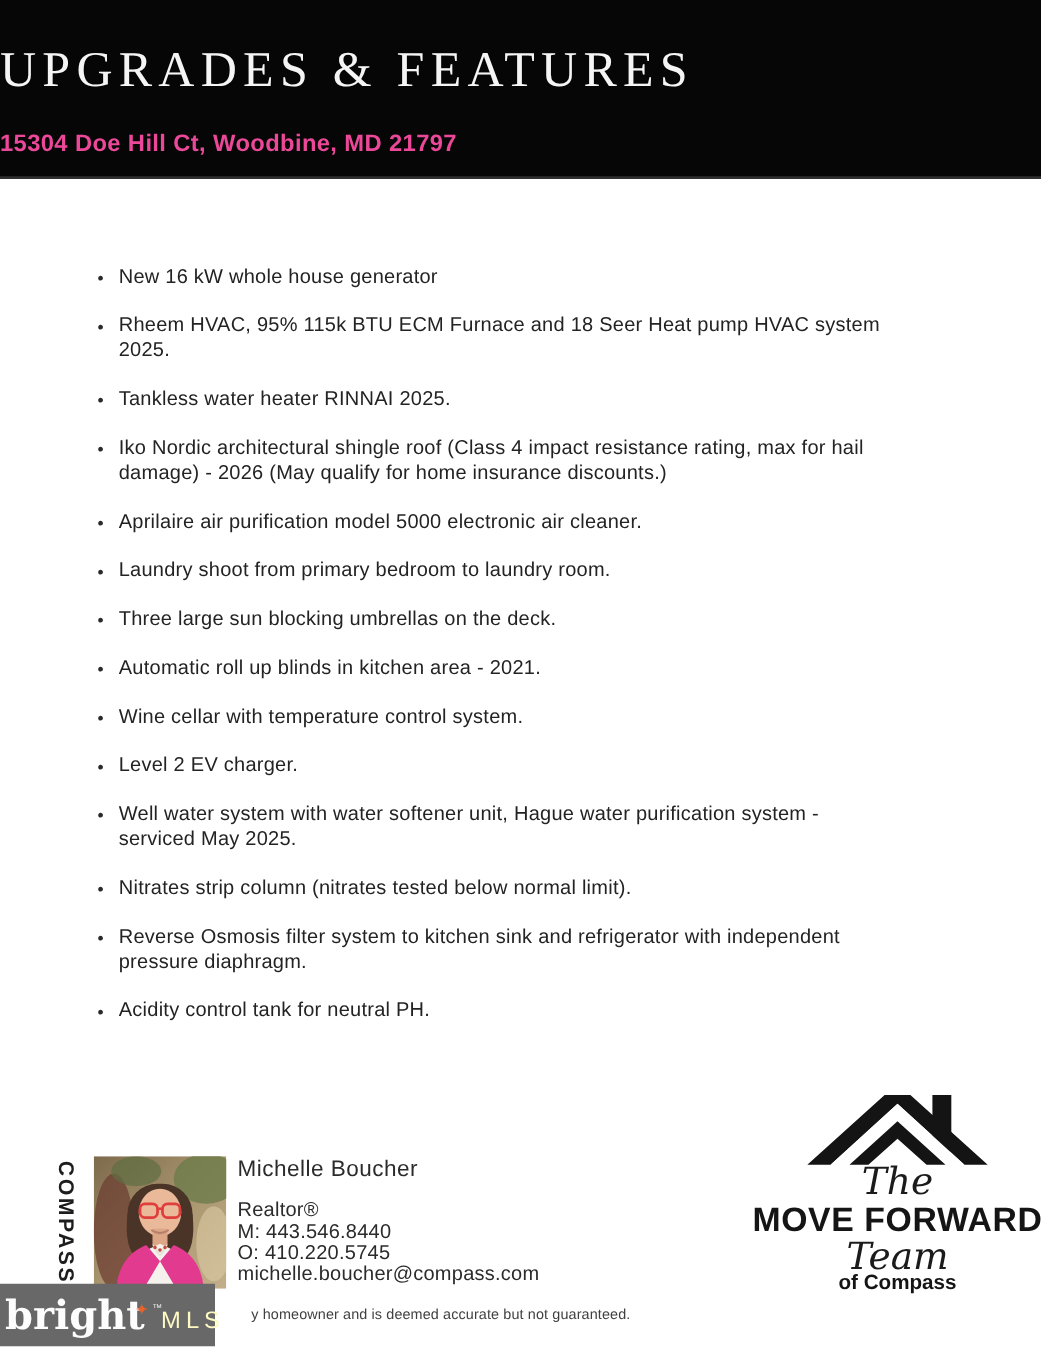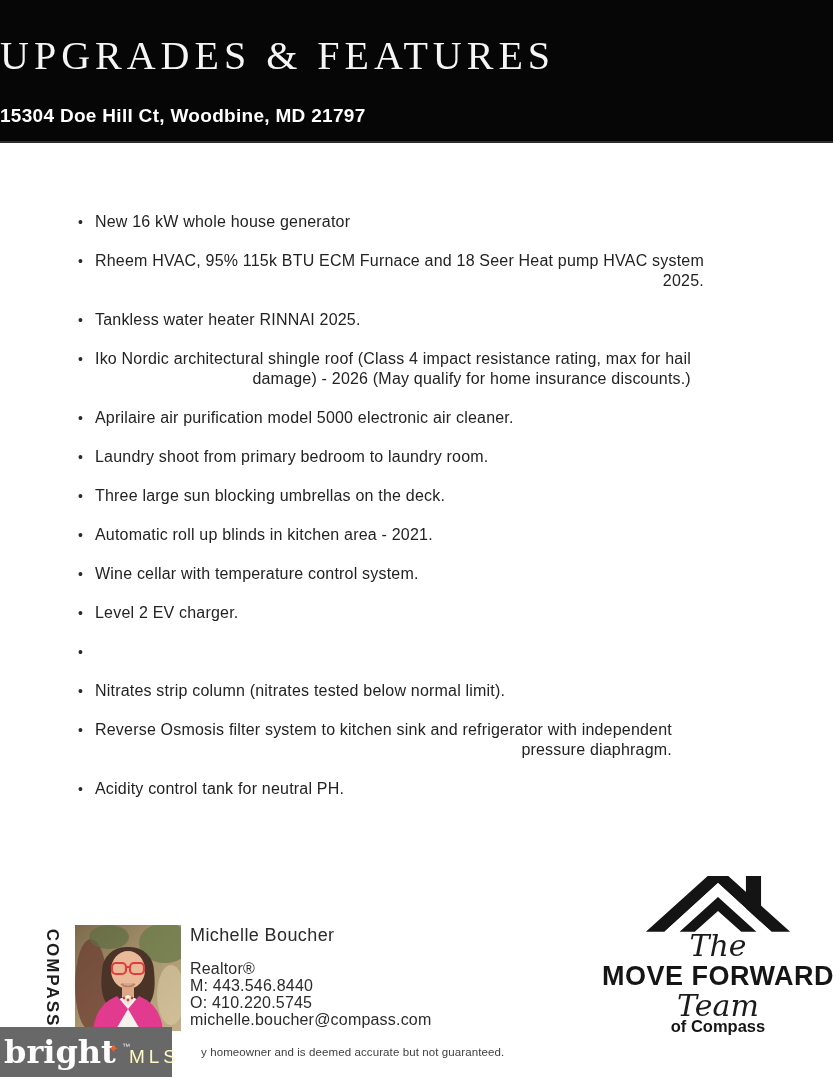--- a/index.html
+++ b/index.html
@@ -25,21 +25,21 @@
     letter-spacing:5px;
     color:#f5f5f5;
     font-weight:400;
     white-space:nowrap;
   }
   .subtitle{
     margin-top:26px;
     font-size:19px;
     font-weight:700;
     letter-spacing:0.3px;
-    color:#ffffff;
+    color:#ec4899;
   }
   
   .features{
     position:absolute;
     left:78px;top:212px;
     width:680px;
     margin:0;padding:0;
     list-style:none;
   }
   .features li{
@@ -51,21 +51,20 @@
   }
   .dot{
     width:17px;
     flex:0 0 17px;
     font-size:14px;
     color:#2a2a2a;
   }
   .ftext{
     white-space:pre-line;
     letter-spacing:0.2px;
-    text-align:right;
   }
   
   .compass-vertical{
     position:absolute;
     top:968px;left:-1px;
     width:106px;height:20px;
     text-align:center;
     transform:rotate(90deg);
     font-size:17px;
     font-weight:600;
@@ -233,20 +232,22 @@
     <li>
         <span class="dot">•</span>
         <span class="ftext">Wine cellar with temperature control system.</span>
       </li>
     <li>
         <span class="dot">•</span>
         <span class="ftext">Level 2 EV charger.</span>
       </li>
     <li>
         <span class="dot">•</span>
+        <span class="ftext">Well water system with water softener unit, Hague water purification system -
+serviced May 2025.</span>
       </li>
     <li>
         <span class="dot">•</span>
         <span class="ftext">Nitrates strip column (nitrates tested below normal limit).</span>
       </li>
     <li>
         <span class="dot">•</span>
         <span class="ftext">Reverse Osmosis filter system to kitchen sink and refrigerator with independent
 pressure diaphragm.</span>
       </li>

